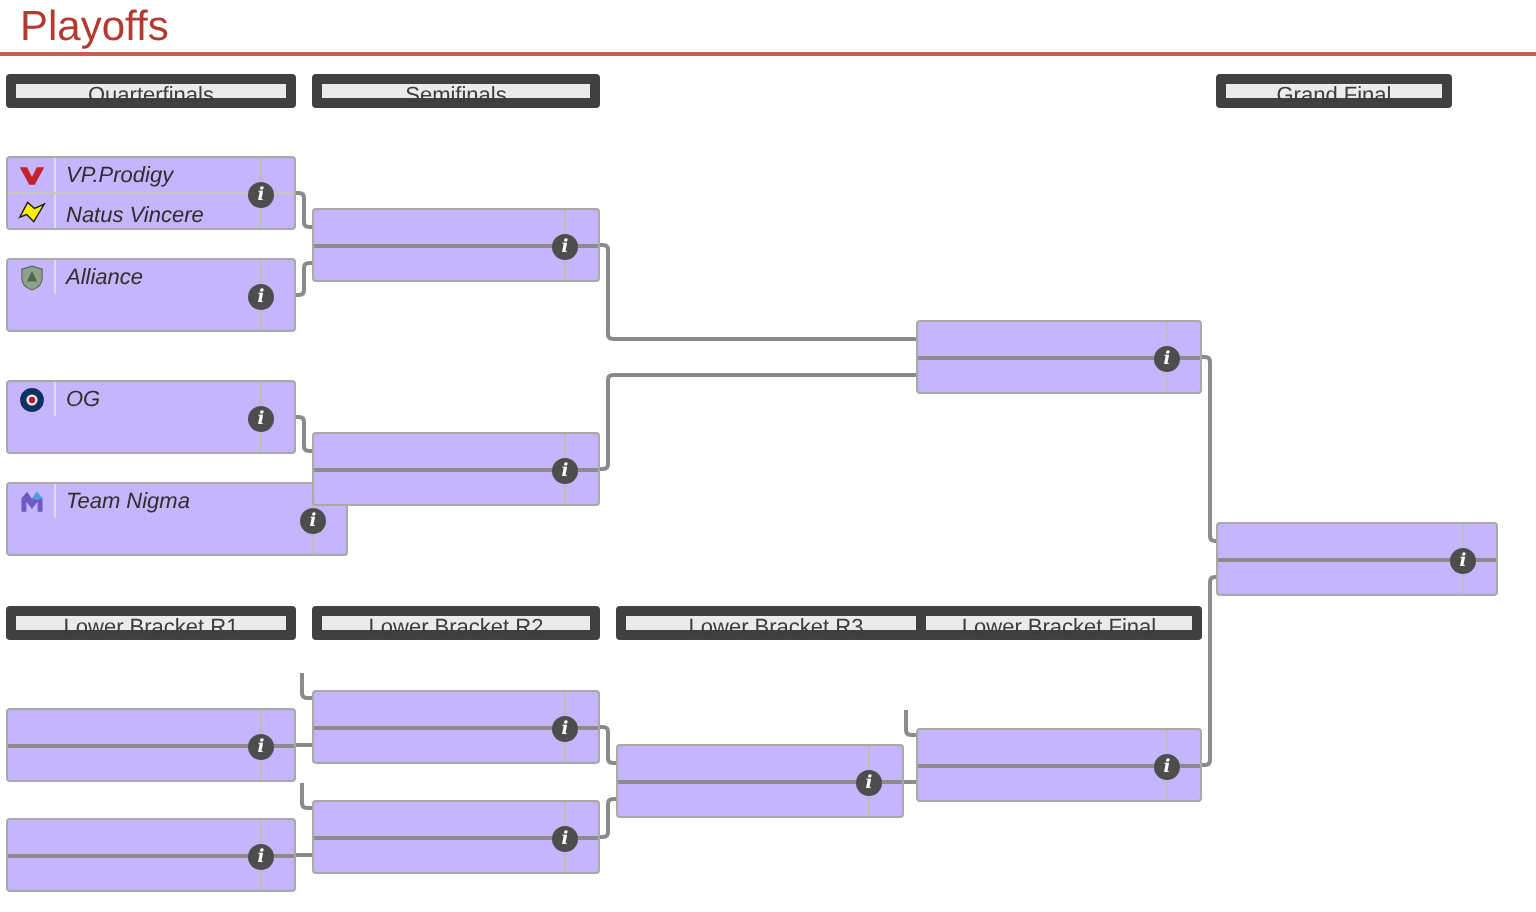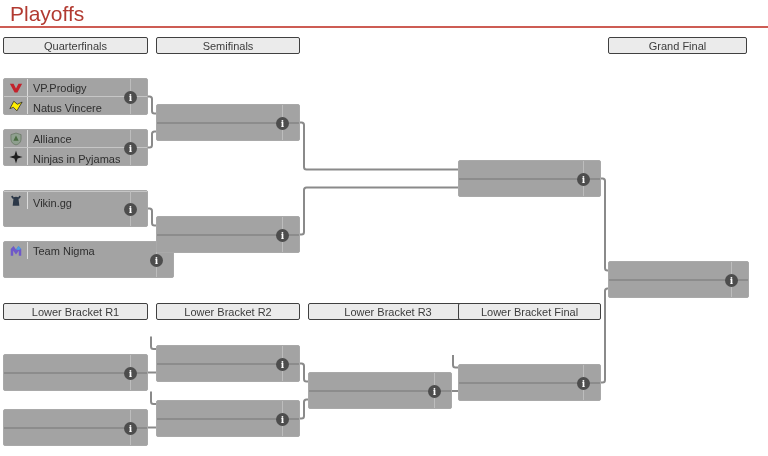--- a/index.html
+++ b/index.html
@@ -2,26 +2,26 @@
 <html><head>
 <meta charset="utf-8">
 <style>
   html,body{margin:0;padding:0;background:#fff;}
   body{width:768px;height:456px;overflow:hidden;font-family:"Liberation Sans",sans-serif;}
   .stage{position:relative;width:768px;height:456px;background:#fff;}
 
   .page-header{position:absolute;left:0;top:0;width:768px;height:26px;border-bottom:2px solid #cd5c54;}
   .page-header .title{margin:0;padding:2px 0 0 10px;font-size:21px;line-height:23px;font-weight:400;color:#b23a31;}
 
-  .round-header{position:absolute;height:17px;box-sizing:border-box;background:#ebebeb;border:1px solid #404040;border-radius:2px;
-    display:flex;align-items:center;justify-content:center;font-size:11px;color:#3c3c3c;z-index:2;}
+  .round-header{position:absolute;height:17px;box-sizing:border-box;background:#ebebeb;border:5px solid #404040;border-radius:2px;
+    display:flex;justify-content:center;font-size:11px;color:#3c3c3c;z-index:2;}
 
   .connectors{position:absolute;left:0;top:0;width:768px;height:456px;z-index:1;pointer-events:none;}
 
-  .match{position:absolute;height:37px;box-sizing:border-box;background:#a3a3a3;border:1px solid #a9a9a9;border-radius:2px;z-index:2;}
+  .match{position:absolute;height:37px;box-sizing:border-box;background:#c4b5fd;border:1px solid #a9a9a9;border-radius:2px;z-index:2;font-style:italic;}
   .slot{height:17px;display:flex;align-items:center;box-sizing:content-box;}
   .slot.divider{border-top:1px solid #c6c6c6;align-items:flex-end;}
   .match.empty .slot.divider{border-top:2px solid #8c8c8c;height:16px;}
   .scoreline{position:absolute;top:0;bottom:0;right:16px;width:1px;background:#bdbdbd;}
   .logo-cell{width:24px;height:17px;display:flex;align-items:center;justify-content:center;border-right:1px solid #dcdcdc;box-sizing:border-box;flex:none;}
   .logo-cell svg{display:block;}
   .team-name{font-size:11px;color:#2e2e2e;padding-left:5px;white-space:nowrap;overflow:hidden;max-width:96px;}
   .info{position:absolute;width:13px;height:13px;border-radius:50%;background:#4d4d4d;color:#fff;
     font-size:9px;font-weight:bold;font-family:"DejaVu Serif",serif;display:flex;align-items:center;justify-content:center;
     right:10px;top:12px;z-index:3;cursor:pointer;user-select:none;}
@@ -34,21 +34,21 @@
   <div class="page-header">
     <h1 class="title">Playoffs</h1>
   </div>
 
   <div class="round-header" style="left:3px;top:37px;width:145px">
       <span>Quarterfinals</span>
     </div>
   <div class="round-header" style="left:156px;top:37px;width:144px">
       <span>Semifinals</span>
     </div>
-  <div class="round-header" style="left:608px;top:37px;width:139px">
+  <div class="round-header" style="left:608px;top:37px;width:118px">
       <span>Grand Final</span>
     </div>
 
   <div class="round-header" style="left:3px;top:303px;width:145px">
       <span>Lower Bracket R1</span>
     </div>
   <div class="round-header" style="left:156px;top:303px;width:144px">
       <span>Lower Bracket R2</span>
     </div>
   <div class="round-header" style="left:308px;top:303px;width:160px">
@@ -103,40 +103,34 @@
   <div class="match" style="left:3px;top:129px;width:145px">
     <div class="slot">
       <span class="logo-cell">
         <svg width="14" height="14" viewBox="0 0 16 16">
             <path d="M8 1.2 13.8 3v5.2c0 3.4-2.3 5.6-5.8 6.6C4.5 13.8 2.2 11.6 2.2 8.2V3Z" stroke="#55634f" stroke-width="0.6" fill="#8fa08f"></path>
             <path d="M8 4 11 10H5Z" fill="#4a6b42"></path>
           </svg>
       </span>
       <span class="team-name">Alliance</span>
     </div>
-    <div class="slot divider">
-      <span class="logo-cell">
-        <svg width="14" height="14" viewBox="0 0 16 16">
-            <path d="M8 .5 9.8 6.2 15.5 8 9.8 9.8 8 15.5 6.2 9.8 .5 8 6.2 6.2Z" fill="#1d1d1d"></path>
-          </svg>
-      </span>
-      <span class="team-name">Ninjas in Pyjamas</span>
-    </div>
     <div class="scoreline"></div>
     <div class="info">i</div>
   </div>
 
   <div class="match" style="left:3px;top:190px;width:145px">
-    <div class="slot divider">
-      <span class="logo-cell">
-        <svg width="14" height="14" viewBox="0 0 16 16">
-            <path d="M2.5 2.5C3.8 1.2 4.8 2 5.2 3.8 7 2.8 9 2.8 10.8 3.8 11.2 2 12.2 1.2 13.5 2.5 13 4.6 11.8 5.4 10.9 5.4L11.8 13.5H4.2L5.1 5.4C4.2 5.4 3 4.6 2.5 2.5Z" fill="#2c3848"></path>
-          </svg>
-      </span>
-      <span class="team-name">Vikin.gg</span>
+    <div class="slot">
+      <span class="logo-cell">
+        <svg width="14" height="14" viewBox="0 0 16 16">
+            <circle cx="8" cy="8" r="6.8" fill="#10315f"></circle>
+            <circle cx="8" cy="8" r="3.2" fill="#e8e8e8"></circle>
+            <circle cx="8" cy="8" r="1.8" fill="#b3202a"></circle>
+          </svg>
+      </span>
+      <span class="team-name">OG</span>
     </div>
     <div class="scoreline"></div>
     <div class="info">i</div>
   </div>
 
   <div class="match" style="left:3px;top:241px;width:171px">
     <div class="slot">
       <span class="logo-cell">
         <svg width="14" height="14" viewBox="0 0 16 16">
             <path d="M2 13.5V5.8L5.2 2.2 8 6.2 10.8 2.2 14 5.8V13.5H11.2V7.8L8 12 4.8 7.8V13.5Z" fill="#6f59c9"></path>

